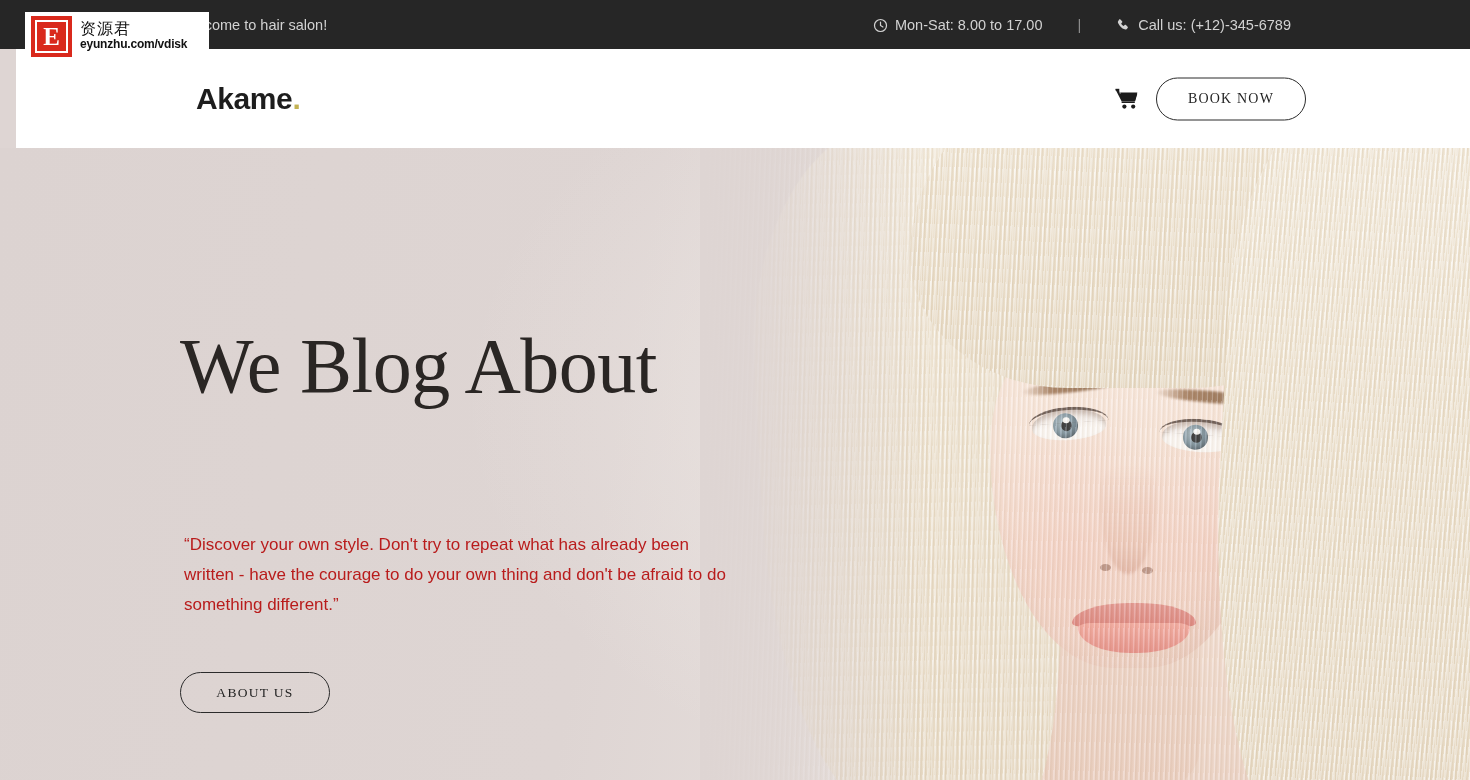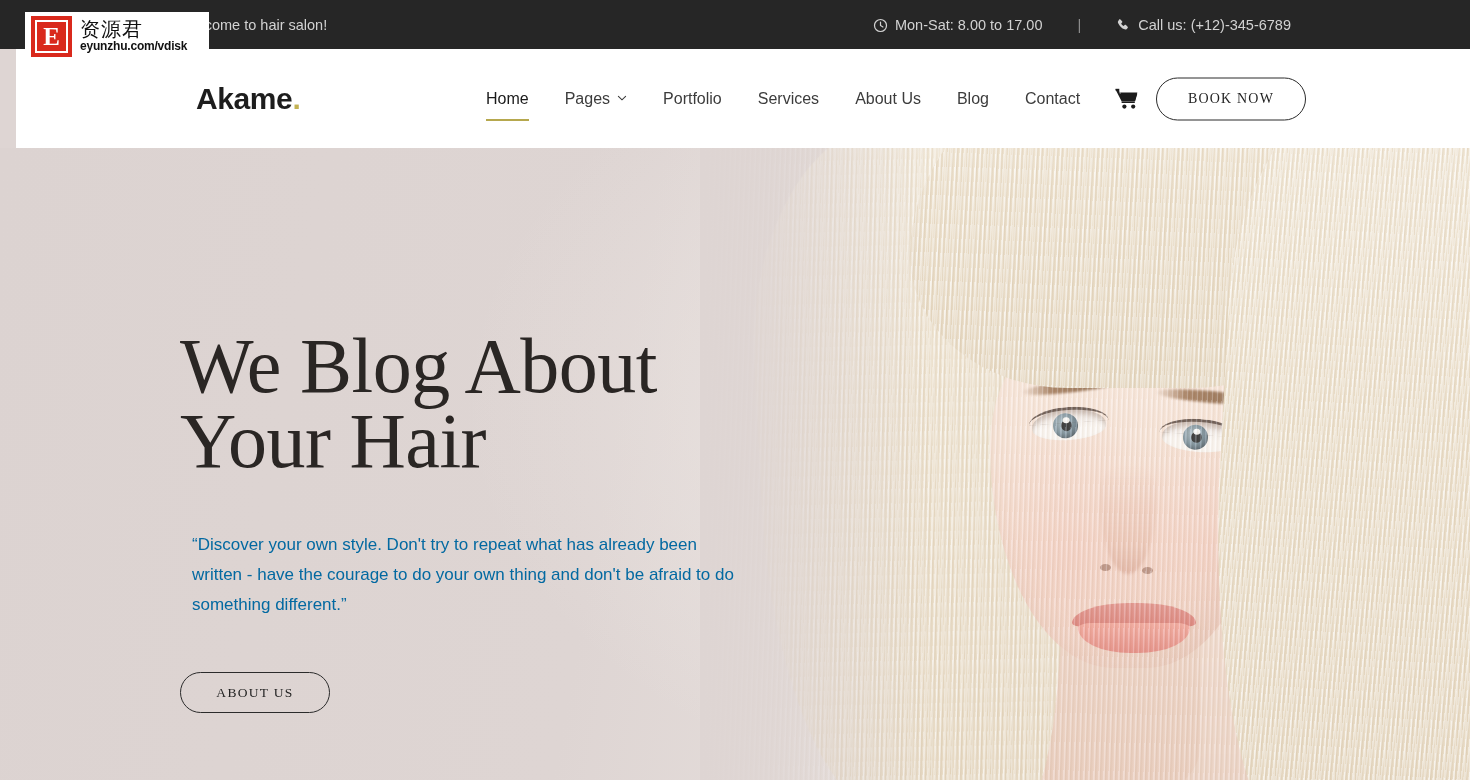--- a/index.html
+++ b/index.html
@@ -218,22 +218,22 @@
   
   .hero-copy { position:absolute; left:180px; top:0; width:560px; height:100%; }
   .hero-title {
     position:absolute; top:181px; left:0; width:560px;
     font-family:"Liberation Serif", serif;
     font-size:78px; line-height:0.96; color:#2a2624; font-weight:400;
     letter-spacing:-0.5px;
   }
   .hero-title .l2 { display:block; }
   .hero-text {
-    position:absolute; top:382px; left:12px; width:545px;
-    font-size:17px; line-height:30px; color:#0369a1;
+    position:absolute; top:382px; left:4px; width:545px;
+    font-size:17px; line-height:30px; color:#b91c1c;
   }
   .about-btn {
     position:absolute; top:524px; left:0;
     width:150px; height:41px; border:1px solid #2b2b2b; border-radius:21px;
     background:transparent; color:#1f1f1f; cursor:pointer;
     font-family:"Liberation Serif", serif; font-size:13.5px; letter-spacing:1.3px;
     display:flex; align-items:center; justify-content:center;
   }
 
   
@@ -246,21 +246,21 @@
     width:41px; height:41px; background:#d9291c;
     display:flex; align-items:center; justify-content:center; flex:0 0 auto;
   }
   .wm-logo .inner {
     width:33px; height:33px; border:2px solid #ffffff;
     display:flex; align-items:center; justify-content:center;
     color:#ffffff; font-family:"Liberation Serif", serif;
     font-weight:700; font-size:25px; line-height:1;
   }
   .wm-text { display:flex; flex-direction:column; justify-content:center; }
-  .wm-cn { font-size:20px; color:#111; line-height:1.05; letter-spacing:1px;
+  .wm-cn { font-size:16px; color:#111; line-height:1.05; letter-spacing:1px;
            font-family:"DejaVu Sans", sans-serif; }
   .wm-url { font-size:12px; color:#111; font-weight:700; line-height:1.15; letter-spacing:-0.2px;text-align:right; }
 </style>
 </head>
 <body>
 
 <div class="page">
 
   <div class="topbar">
     <div class="topbar-left">Welcome to hair salon!</div>
@@ -284,48 +284,20 @@
         <span>Call us: (+12)-345-6789</span>
       </span>
     </div>
   </div>
 
   <div class="header">
     <div class="logo">
       <span>Akame</span><span class="dot">.</span>
     </div>
 
-    <nav class="nav">
-      <a class="nav-item active">
-        <span>Home</span>
-      </a>
-      <a class="nav-item">
-        <span>Pages</span>
-        <span class="chev">
-          <svg viewBox="0 0 10 10" width="10" height="10" fill="none" stroke="#3c3c3c" stroke-width="1.1">
-            <path d="M1.4 3.4 5 6.8l3.6-3.4" stroke-linecap="round"></path>
-          </svg>
-        </span>
-      </a>
-      <a class="nav-item">
-        <span>Portfolio</span>
-      </a>
-      <a class="nav-item">
-        <span>Services</span>
-      </a>
-      <a class="nav-item">
-        <span>About Us</span>
-      </a>
-      <a class="nav-item">
-        <span>Blog</span>
-      </a>
-      <a class="nav-item">
-        <span>Contact</span>
-      </a>
-    </nav>
 
     <div class="cart">
       <svg viewBox="0 0 24 22" width="24" height="22" fill="#1c1c1c">
         <path d="M0.5 1.5h3.4l1 4.2h17.4l-2.2 7.6H6.6"></path>
         <rect x="0.5" y="0.8" width="3.8" height="1.7"></rect>
         <path d="M5.2 4.6h17.1l-2.3 8.1H7.2z"></path>
         <circle cx="9.4" cy="18.6" r="2.1"></circle>
         <circle cx="18.2" cy="18.6" r="2.1"></circle>
         <rect x="6.6" y="13.4" width="13.2" height="1.6"></rect>
       </svg>
@@ -368,21 +340,20 @@
       </div>
       <div class="hair hair-top"></div>
       <div class="hair hair-right"></div>
       <div class="hair-strands"></div>
       <div class="photo-fade-left"></div>
     </div>
 
     <div class="hero-copy">
       <h1 class="hero-title">
         <span>We Blog About</span>
-        <span class="l2">Your Hair</span>
       </h1>
       <p class="hero-text">“Discover your own style. Don't try to repeat what has already been written - have the courage to do your own thing and don't be afraid to do something different.”</p>
       <button class="about-btn">ABOUT US</button>
     </div>
   </div>
 
   <div class="watermark">
     <div class="wm-logo">
       <div class="inner">E</div>
     </div>

